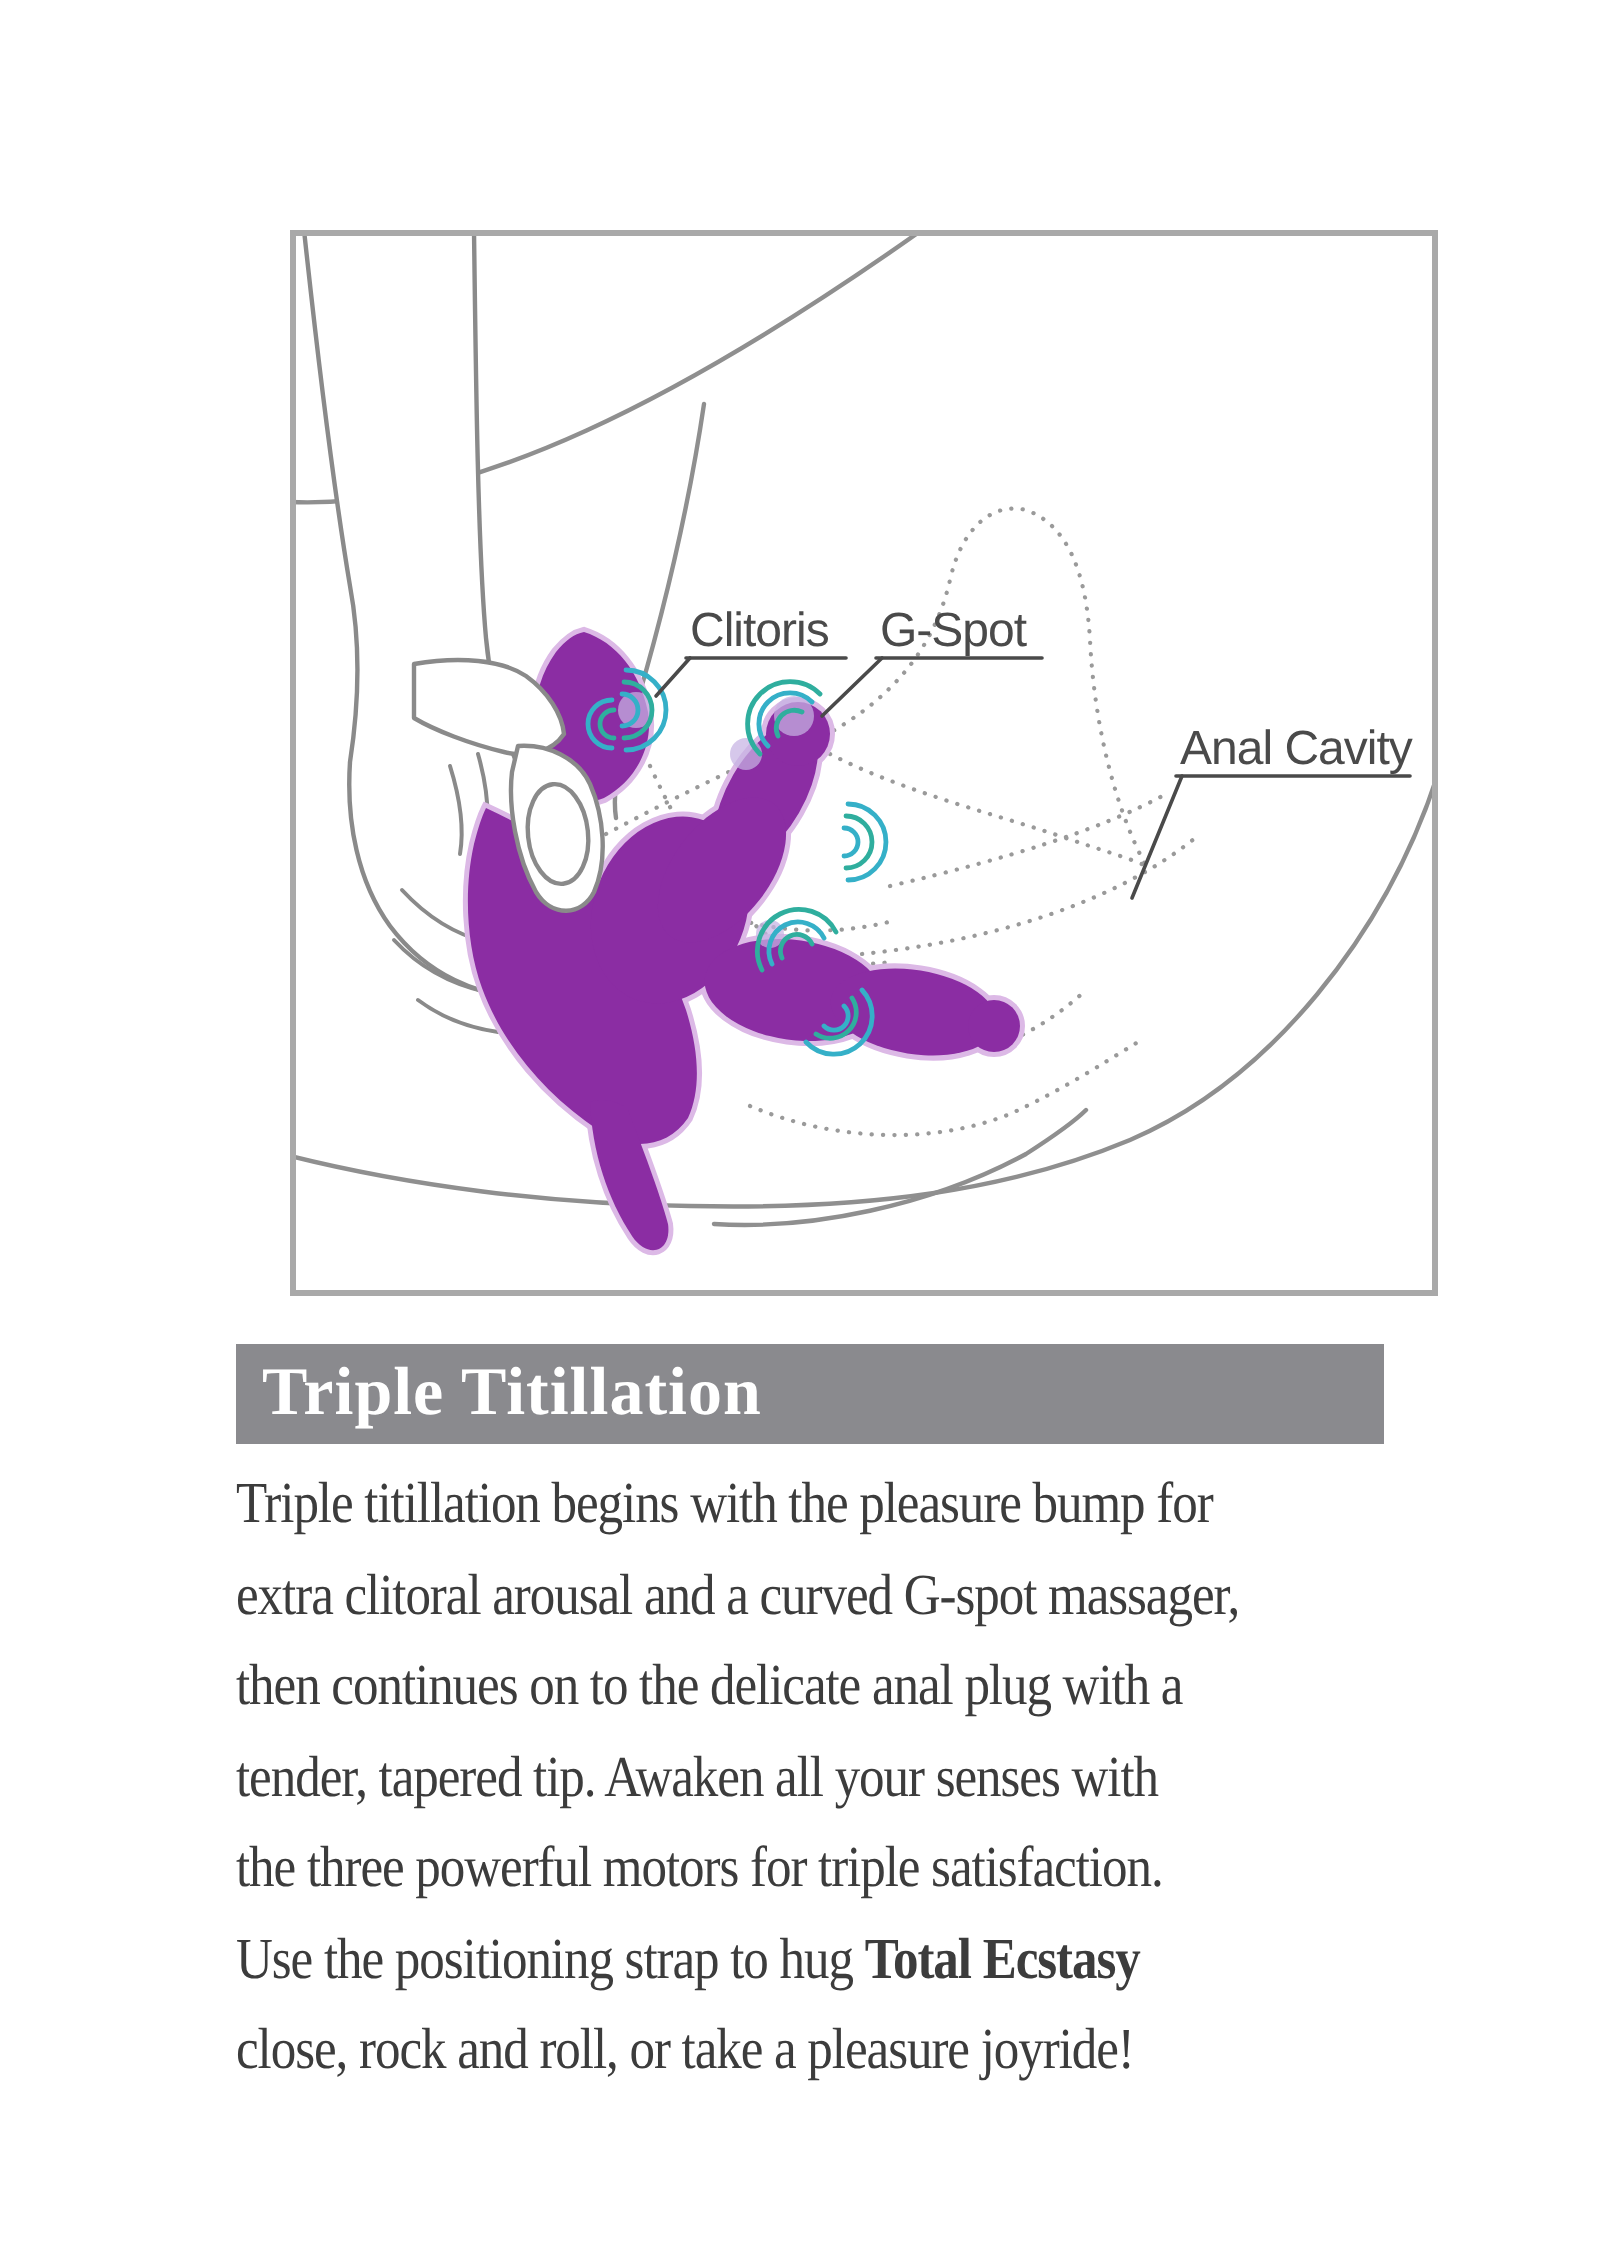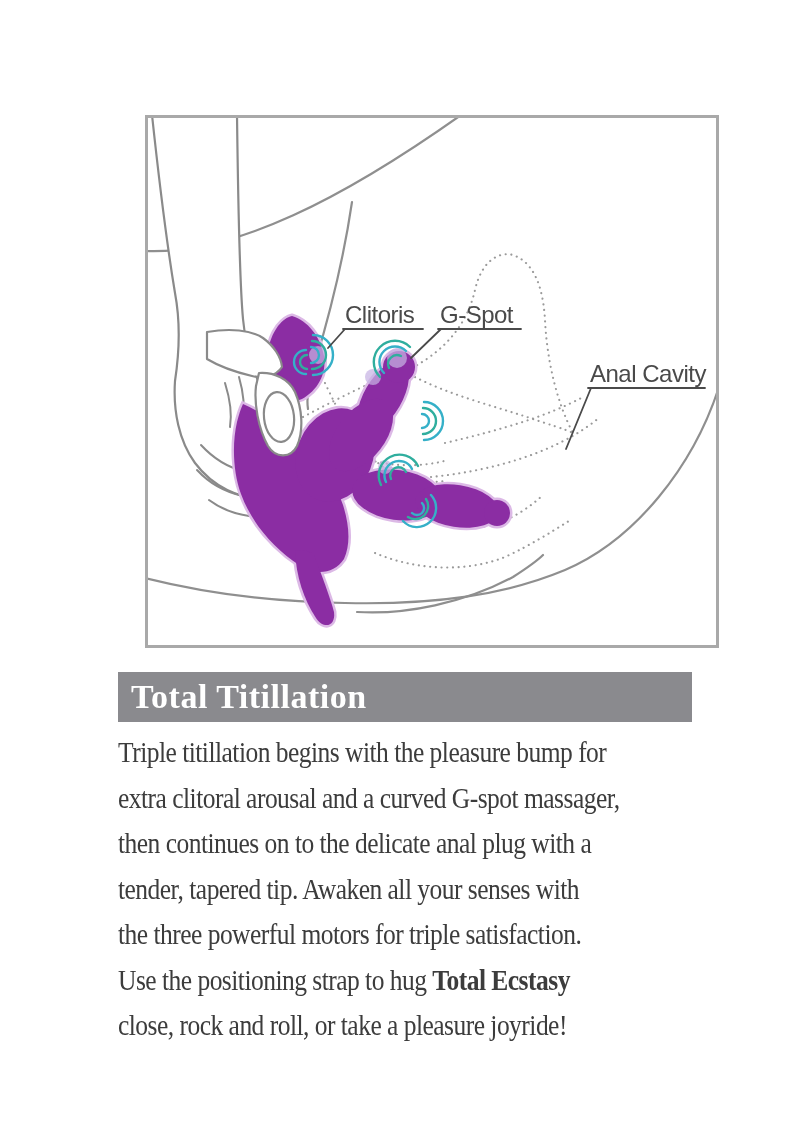--- a/index.html
+++ b/index.html
@@ -146,21 +146,21 @@
         <text x="445" y="267">Anal Cavity</text>
         <path class="lead" d="M 443 273 L 560 273"></path>
         <path class="lead" d="M 446 273 L 421 334"></path>
       </g>
 
       <rect x="1.5" y="1.5" width="571" height="530" fill="none" stroke="#a9a9a9" stroke-width="3"></rect>
     </svg>
   </div>
 
   <div class="banner">
-    <div class="banner-title">Total Titillation</div>
+    <div class="banner-title">Triple Titillation</div>
   </div>
 
   <div class="body-text">
     <div class="line">Triple titillation begins with the pleasure bump for</div>
     <div class="line">extra clitoral arousal and a curved G-spot massager,</div>
     <div class="line">then continues on to the delicate anal plug with a</div>
     <div class="line">tender, tapered tip. Awaken all your senses with</div>
     <div class="line">the three powerful motors for triple satisfaction.</div>
     <div class="line"><span>Use the positioning strap to hug </span><b>Total Ecstasy</b></div>
     <div class="line">close, rock and roll, or take a pleasure joyride!</div>

